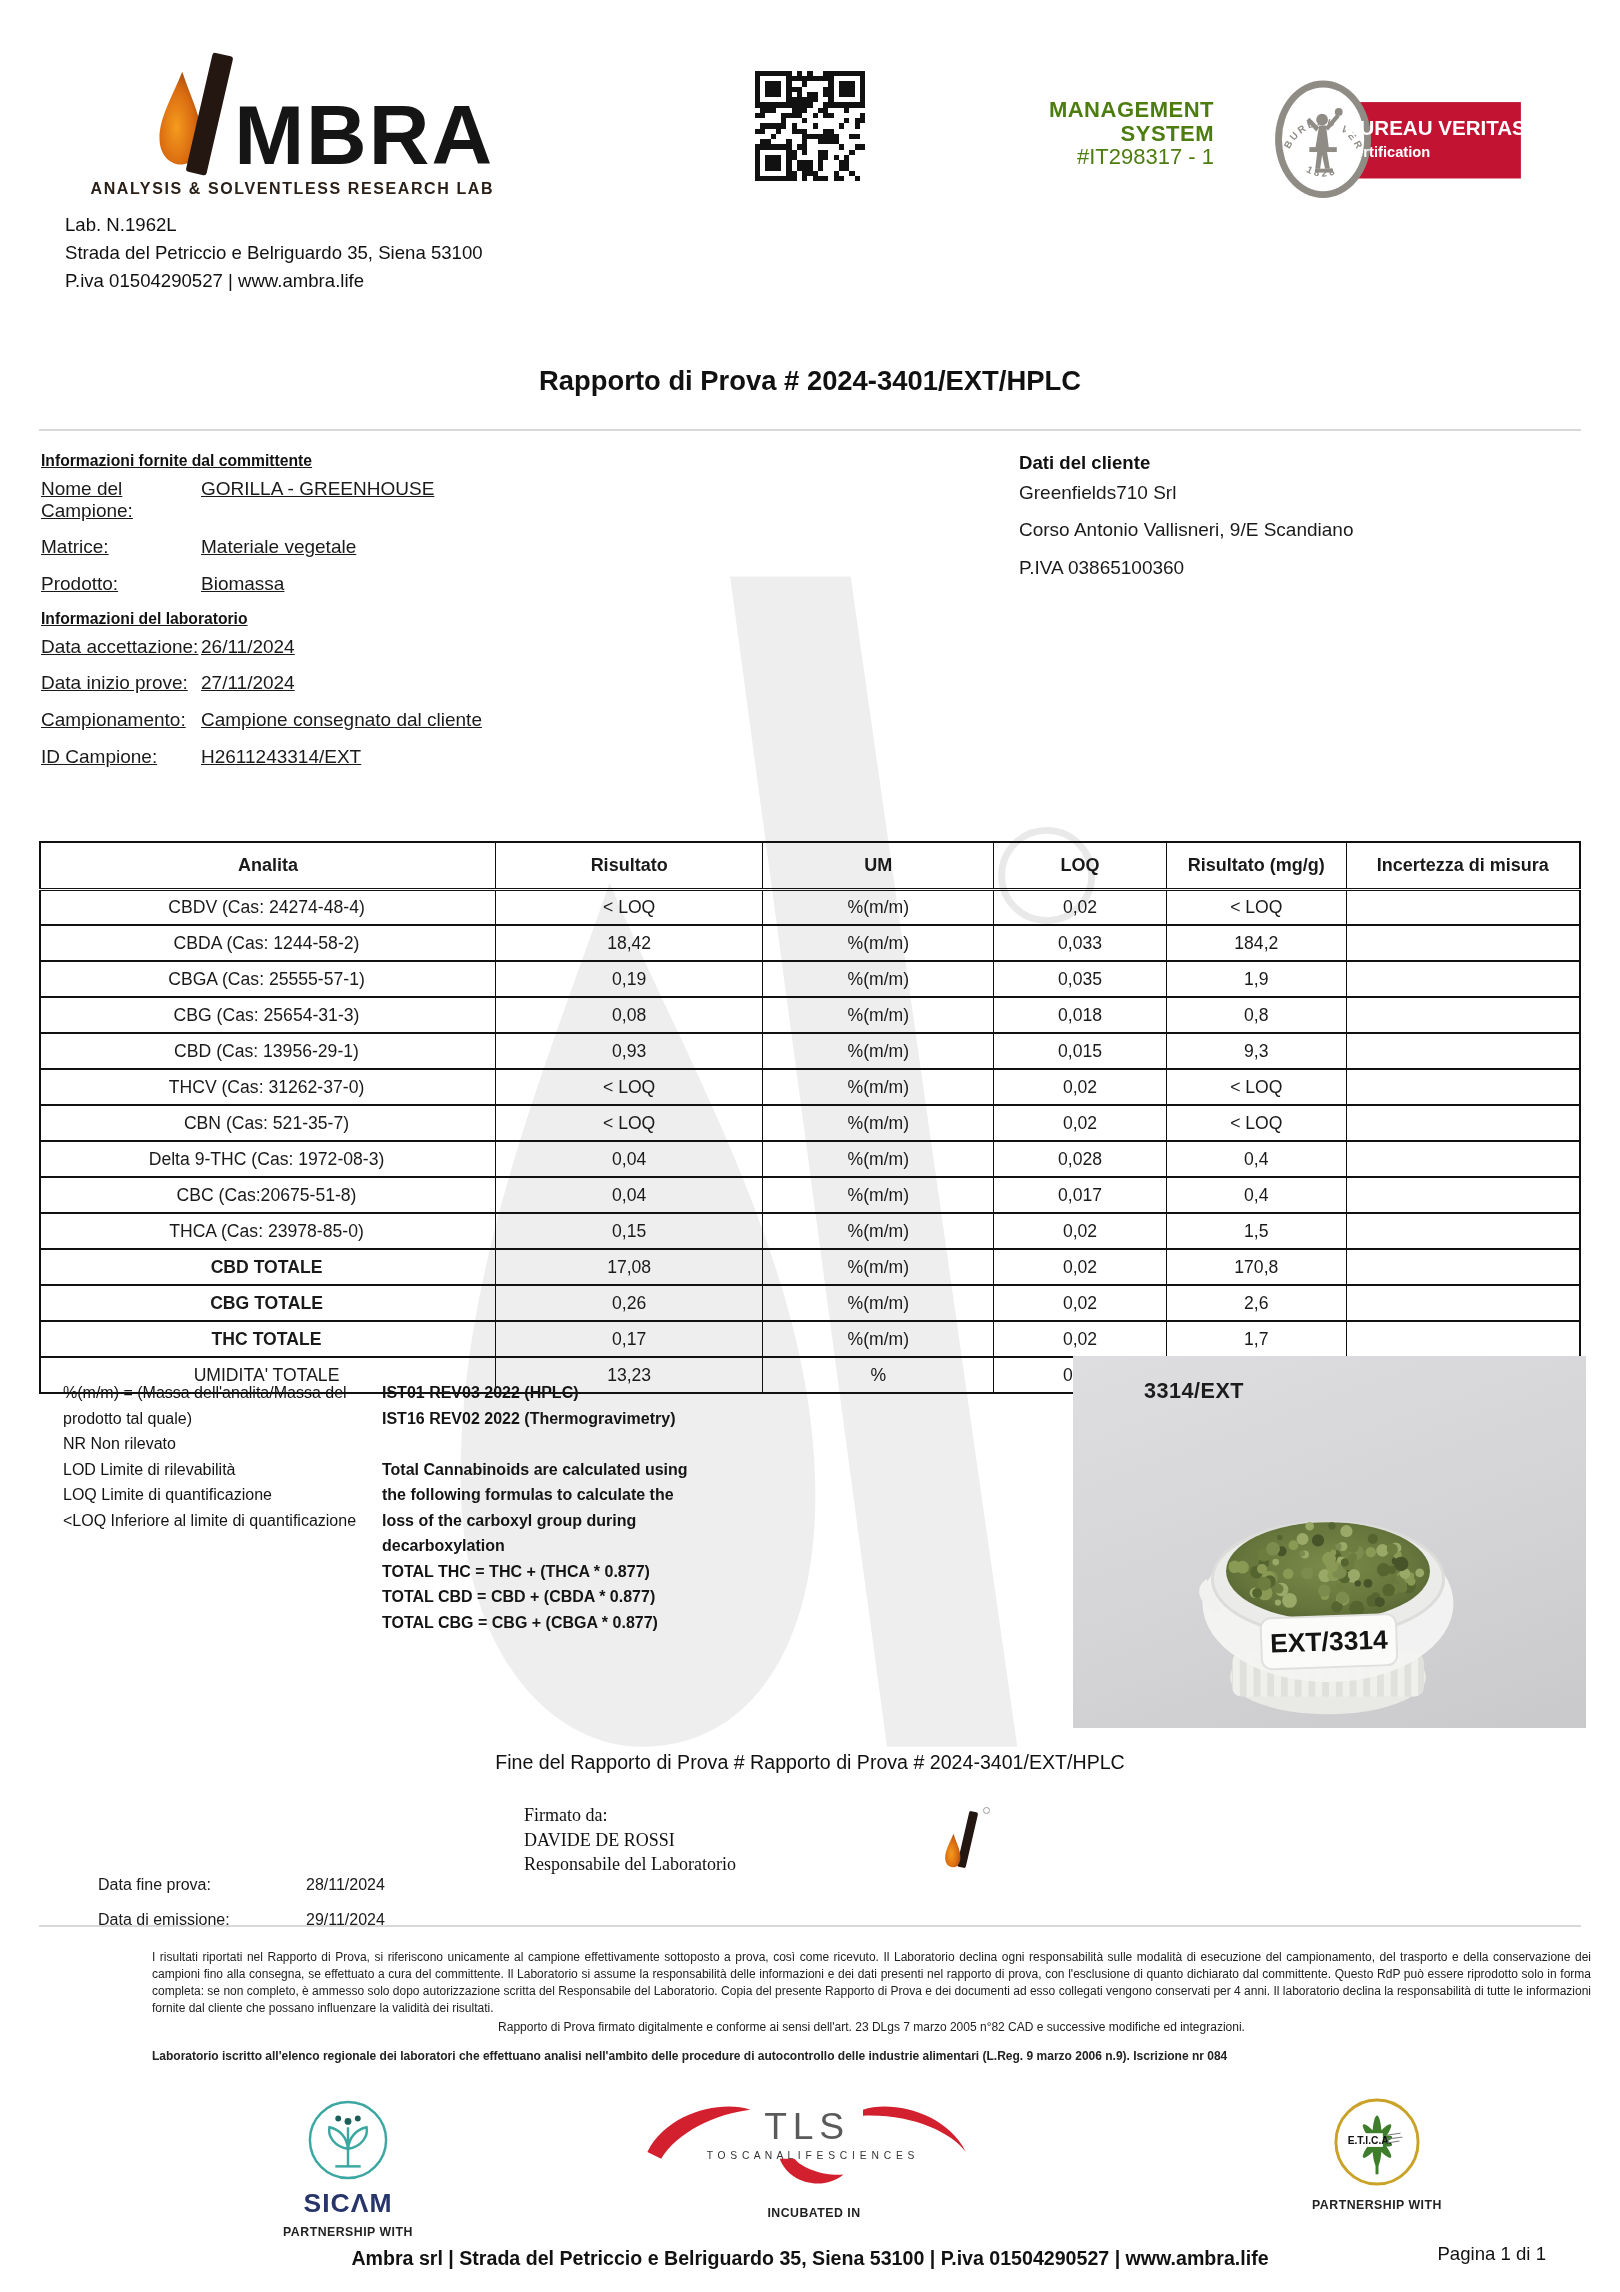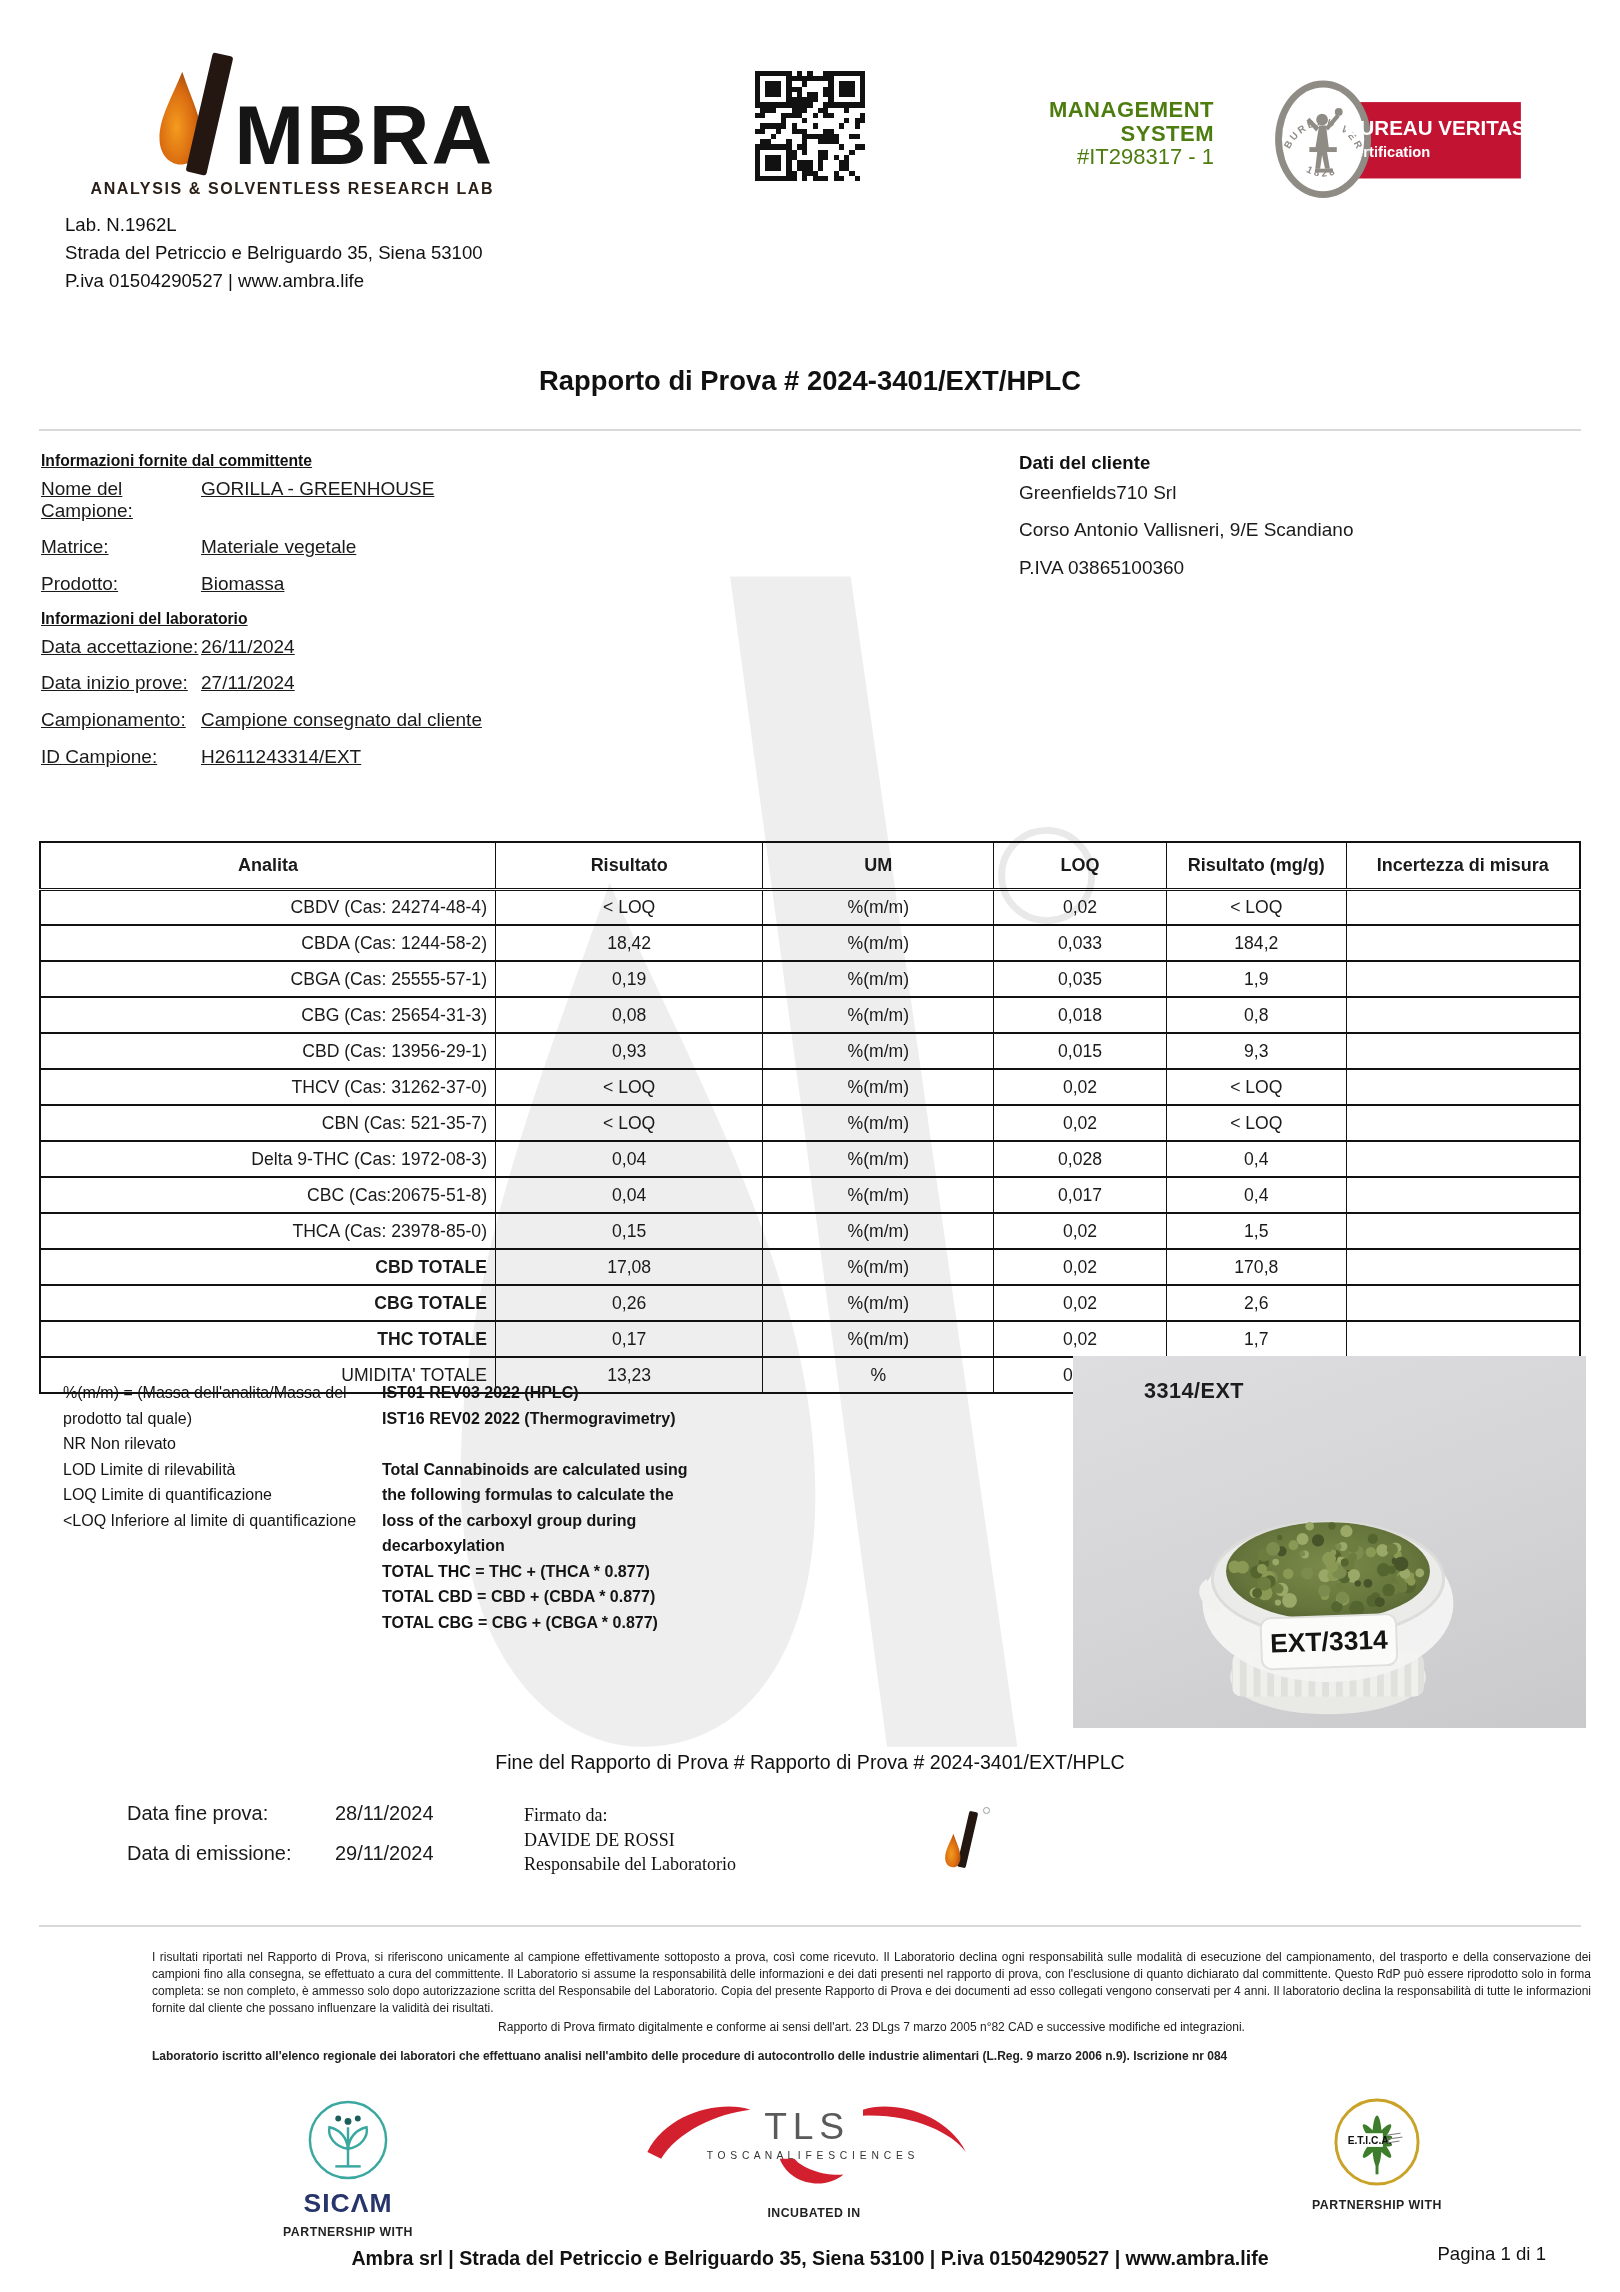--- a/index.html
+++ b/index.html
@@ -38,40 +38,40 @@
   .kv { display:grid; grid-template-columns:160px 1fr; column-gap:0; margin-bottom:14.7px; }
   .kv .v { padding-left:0; }
   .info-right { position:absolute; left:1019px; top:446px; width:549px; font-size:19px; }
   .info-right .line { margin-bottom:15.7px; }
 
   
   .results { position:absolute; left:39px; top:841px; width:1542px; border-collapse:collapse; background:transparent; font-size:17.6px; }
   .results th, .results td { border:1.5px solid #111; text-align:center; padding:5.9px 7.8px; background:transparent; }
   .results thead th { font-weight:bold; font-size:18px; height:47px; border-bottom:3.9px double #111; }
   .results td { height:36px; }
-  .results td.left, .results th.left { text-align:right; padding-left:5px; }
+  .results td.left, .results th.left { text-align:center; padding-left:5px; }
   .results tr.bold td:first-child { font-weight:bold; }
   .results { border:2.9px solid #111; }
   .results td:first-child, .results th:first-child { border-left:2.9px solid #111; }
   .results td:last-child, .results th:last-child { border-right:2.9px solid #111; }
   .results tbody tr td { border-top:2.5px solid #111; }
 
   
   .notes { position:absolute; left:63px; top:1380px; width:323px; font-size:16px; line-height:25.5px; color:#141414; }
   .methods { position:absolute; left:382px; top:1380px; width:323px; font-size:16px; line-height:25.5px; font-weight:bold; color:#141414; }
   .methods .gap { height:25.5px; }
 
   
   .photo { position:absolute; left:1073px; top:1356px; width:513px; height:372px; background:linear-gradient(160deg,#dedee0 0%,#d4d4d6 55%,#c9c9cc 100%); overflow:hidden; }
   .photo-label { position:absolute; left:71px; top:21.6px; font-size:21.6px; font-weight:bold; color:#1c1c1c; letter-spacing:0.5px; }
   .jar { position:absolute; left:98px; top:76px; width:314px; height:294px; }
 
   
   .end-line { position:absolute; left:0; top:1751px; width:1620px; text-align:center; font-size:19.6px; color:#111; }
-  .dates { position:absolute; left:98px; top:1802px; font-size:20px;margin-left:29px; }
+  .dates { position:absolute; left:98px; top:1876px; font-size:16px; }
   .dates .row { display:grid; grid-template-columns:208px auto; margin-bottom:16.7px; }
   .signed { position:absolute; left:524px; top:1803px; font-family:"Liberation Serif", serif; font-size:18px; line-height:24.5px; color:#111; }
   .sig-mark { position:absolute; left:941px; top:1811px; width:49px; height:61px; }
   .sig-mark .slash { position:absolute; left:21.6px; top:0; width:8.8px; height:57px; background:#241712; transform:rotate(13deg); border-radius:2px; }
   .sig-mark .drop { position:absolute; left:2px; top:21.6px; width:19.6px; height:35px; }
   .sig-mark .reg { position:absolute; right:0; top:-3.9px; width:6.9px; height:6.9px; border:1px solid #999; border-radius:50%; }
 
   .rule-bottom { position:absolute; left:39px; top:1925px; width:1542px; height:2px; background:#d9d9d9; }
 
   

